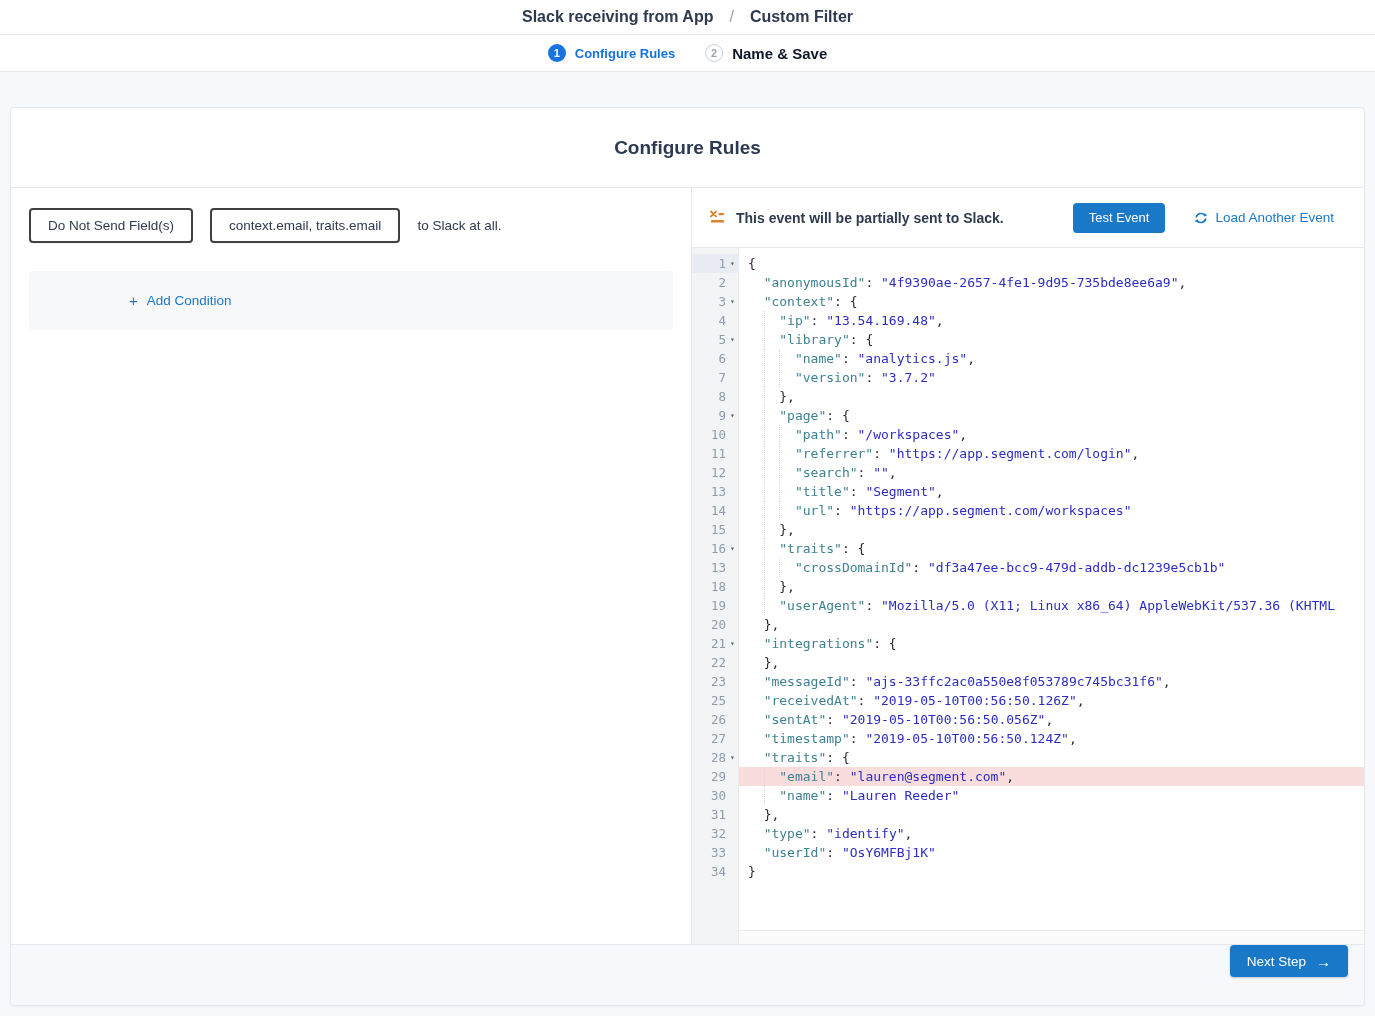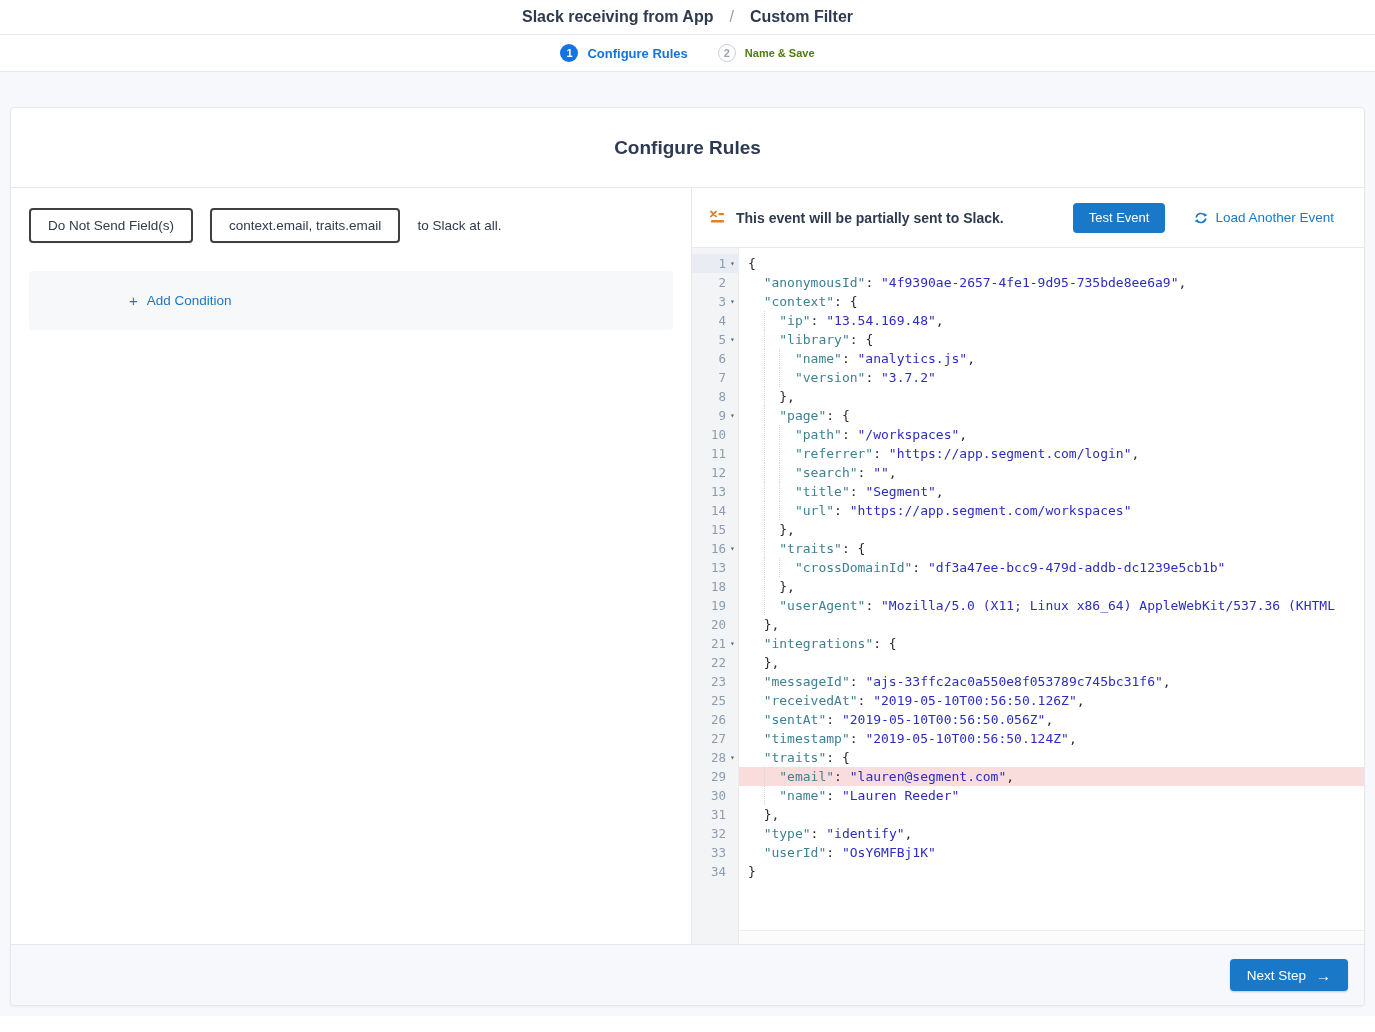--- a/index.html
+++ b/index.html
@@ -16,21 +16,21 @@
   .crumb-sep { font-size:16px; color:#97a2b0; font-weight:400; }
   .stepbar { height:37px; background:#fff; border-bottom:1px solid #e6eaf0;
     display:flex; align-items:center; justify-content:center; gap:30px; }
   .step { display:flex; align-items:center; gap:9px; cursor:pointer; }
   .step-circle { width:18px; height:18px; border-radius:50%;
     display:flex; align-items:center; justify-content:center;
     font-size:11px; font-weight:700; }
   .step.active .step-circle { background:var(--step-blue,#1673e0); color:#fff; }
   .step.active .step-label { color:var(--step-blue,#1673e0); font-weight:700; font-size:13px; }
   .step.inactive .step-circle { background:#fff; border:1.5px solid #c9d1dc; color:#9aa5b4; }
-  .step.inactive .step-label { color:#4d7c0f; font-weight:700; font-size:11px; }
+  .step.inactive .step-label { color:#0f172a; font-weight:700; font-size:15px; }
   
   .page { background:var(--page-bg,#f6f8fb); height:944px; padding:35px 10px 0; }
   .card { background:#fff; border:1px solid #e3e8ef; border-radius:4px;
     height:899px; display:flex; flex-direction:column;
     box-shadow:0 1px 2px rgba(20,30,50,.04); }
   .card-header { height:80px; flex:none; border-bottom:1px solid #e6eaf0;
     display:flex; align-items:center; justify-content:center; }
   .card-title { font-size:19px; font-weight:600; color:#2e3a52; }
   .card-body { flex:1; display:flex; min-height:0; }
   .col-left { width:680px; flex:none; padding:18px; }
@@ -76,21 +76,21 @@
   .ind { display:inline-block; width:2ch; height:19px; vertical-align:top; }
   .ind.g { border-left:1px dotted #d3d7db; }
   .tk-k { color:var(--code-key,#3e8192); }
   .tk-s { color:var(--code-str,#2c2cc4); }
   .tk-p { color:var(--code-punct,#24292e); }
   .editor-bottom { height:14px; flex:none; margin-left:47px;
     border-top:1px solid #ececec; background:#fbfbfc; }
   
   .card-footer { height:61px; flex:none; border-top:1px solid #e4e8ee;
     background:var(--page-bg,#f6f8fb); border-radius:0 0 4px 4px;
-    display:flex; align-items:center; justify-content:flex-end; padding:0 16px; }
+    display:flex; justify-content:flex-end; padding:0 16px; }
   .btn-next { background:var(--accent,#1a78c9); color:#fff; border:none;
     border-radius:4px; height:32px; padding:0 17px; font-size:13.5px;
     font-weight:500; font-family:inherit; display:flex; align-items:center;
     gap:10px; cursor:pointer; box-shadow:0 1px 2px rgba(20,60,120,.25); }
   .next-arrow { font-size:15px; line-height:1; }
 </style>
 </head>
 <body>
 
 <div class="topbar">

